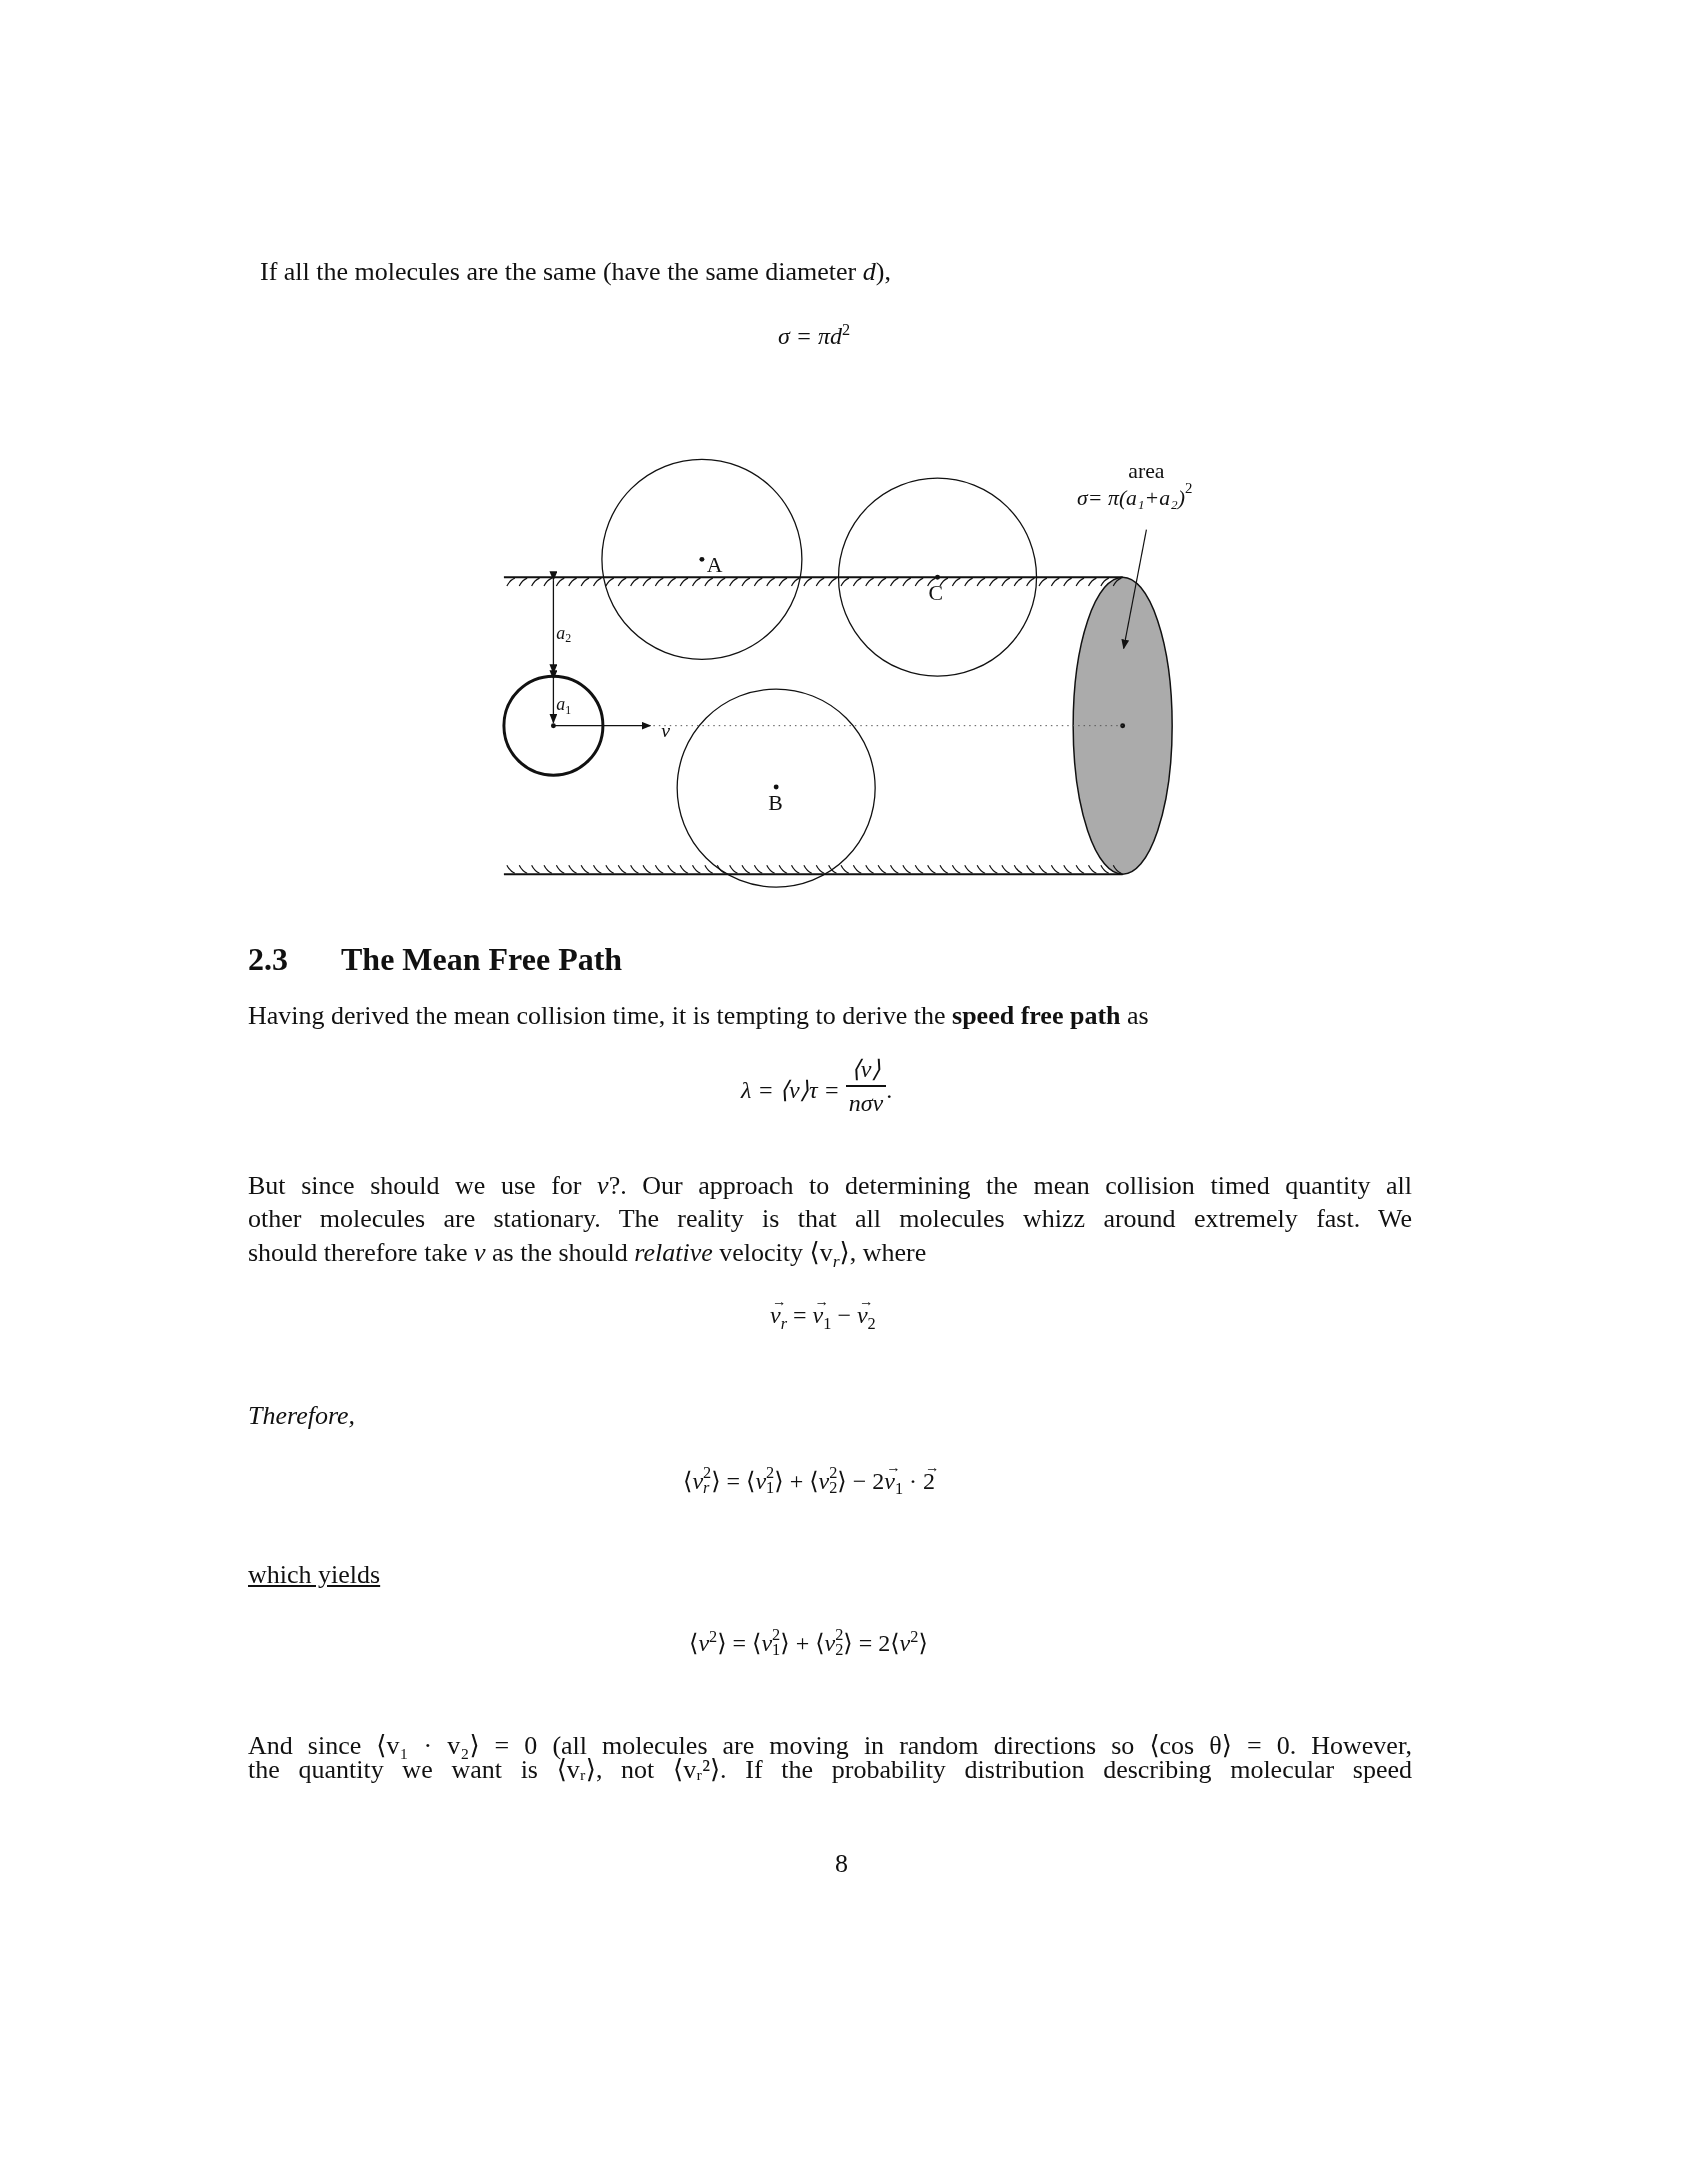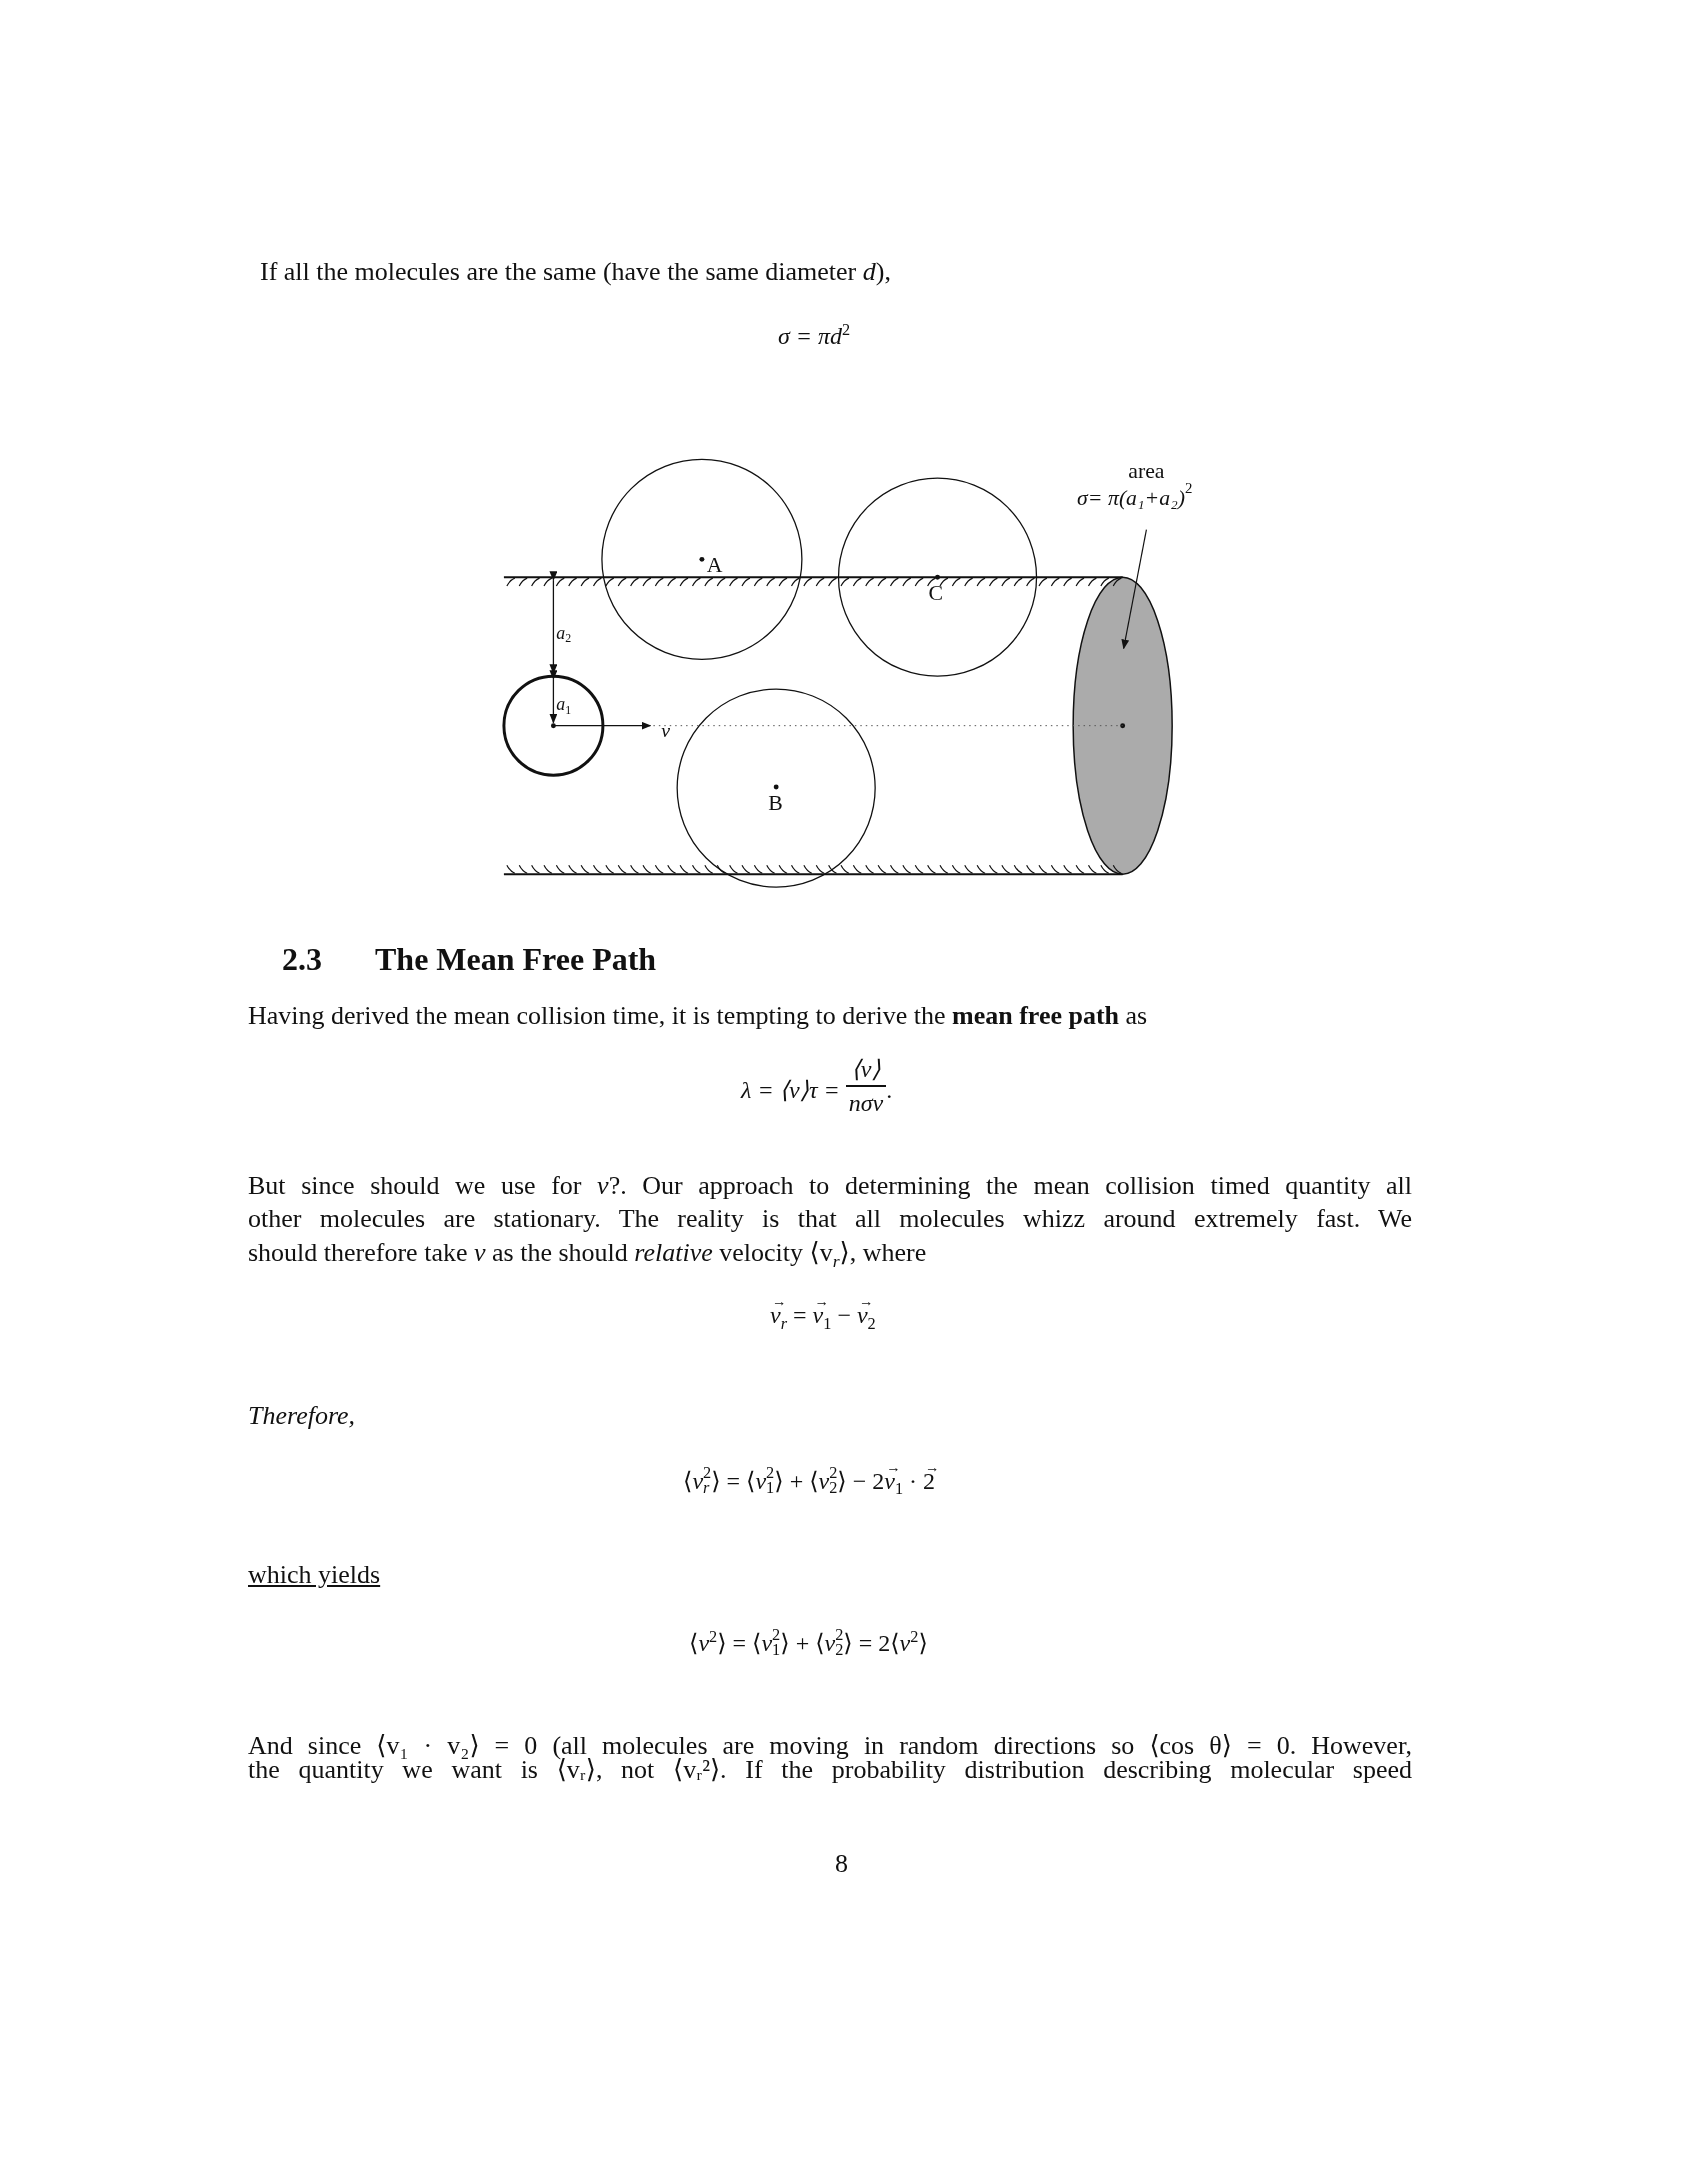--- a/index.html
+++ b/index.html
@@ -4,21 +4,21 @@
 <style>
   html, body { margin: 0; padding: 0; background: #ffffff; }
   body { width: 1683px; height: 2178px; position: relative; overflow: hidden;
          font-family: "Liberation Serif", "DejaVu Serif", serif; color: #111; }
   .line { position: absolute; left: 248px; font-size: 26px; line-height: 1; white-space: nowrap; }
   .just { width: 1164px; text-align: justify; text-align-last: justify; }
   .eq { position: absolute; font-size: 24px; line-height: 1; white-space: nowrap; font-family: "Liberation Serif", serif; }
   .it { font-style: italic; }
   .b { font-weight: bold; }
   sup, sub { font-size: 0.68em; line-height: 0; }
-  .heading { position: absolute; left: 248px; top: 943px; font-size: 32px; font-weight: bold; line-height: 1; white-space: nowrap; margin-left: 34px; }
+  .heading { position: absolute; left: 248px; top: 943px; font-size: 32px; font-weight: bold; line-height: 1; white-space: nowrap; }
   .heading .num { display: inline-block; width: 93px; }
   .vec { position: relative; display: inline-block; }
   .vec::after { content: "\2192"; position: absolute; left: 2px; top: -0.62em; font-size: 0.6em; font-style: normal; }
   .frac { display: inline-block; vertical-align: middle; text-align: center; position: relative; top: -4px; }
   .frac .num, .frac .den { display: block; padding: 0 3px; }
   .frac .num { border-bottom: 2px solid #111; padding-bottom: 4px; }
   .frac .den { padding-top: 4px; }
   svg text { font-family: "Liberation Serif", serif; fill: #111; }
   .pagenum { position: absolute; left: 0; width: 1683px; text-align: center; top: 1849px; font-size: 26px; }
 </style>
@@ -180,21 +180,21 @@
   <text x="562" y="717" font-size="18" font-style="italic"><tspan>a</tspan><tspan font-size="12" dy="4" font-style="normal">1</tspan></text>
   <text x="1158" y="483" font-size="22" text-anchor="middle">area</text>
   <text x="1088" y="510" font-size="22" font-style="italic"><tspan>σ= π(a₁+a₂)</tspan><tspan font-size="15" dy="-12" font-style="normal">2</tspan></text>
 </svg>
 
 <div class="heading">
   <span class="num">2.3</span><span>The Mean Free Path</span>
 </div>
 
 <div class="line" style="top:1003px;">
-  <span>Having derived the mean collision time, it is tempting to derive the </span><span class="b">mean free path</span><span> as</span>
+  <span>Having derived the mean collision time, it is tempting to derive the </span><span class="b">speed free path</span><span> as</span>
 </div>
 
 <div class="eq" style="left:741px; top:1061px;">
   <span class="it" style="vertical-align:middle;">λ = ⟨v⟩τ = </span><span class="frac"><span class="num it">⟨v⟩</span><span class="den it">nσv</span></span><span style="vertical-align:middle;">.</span>
 </div>
 
 <div class="line just" style="top:1173px;">
   <span>But since should we use for </span><span class="it">v</span><span>?. Our approach to determining the mean collision timed quantity all</span>
 </div>
 <div class="line just" style="top:1206px;">

